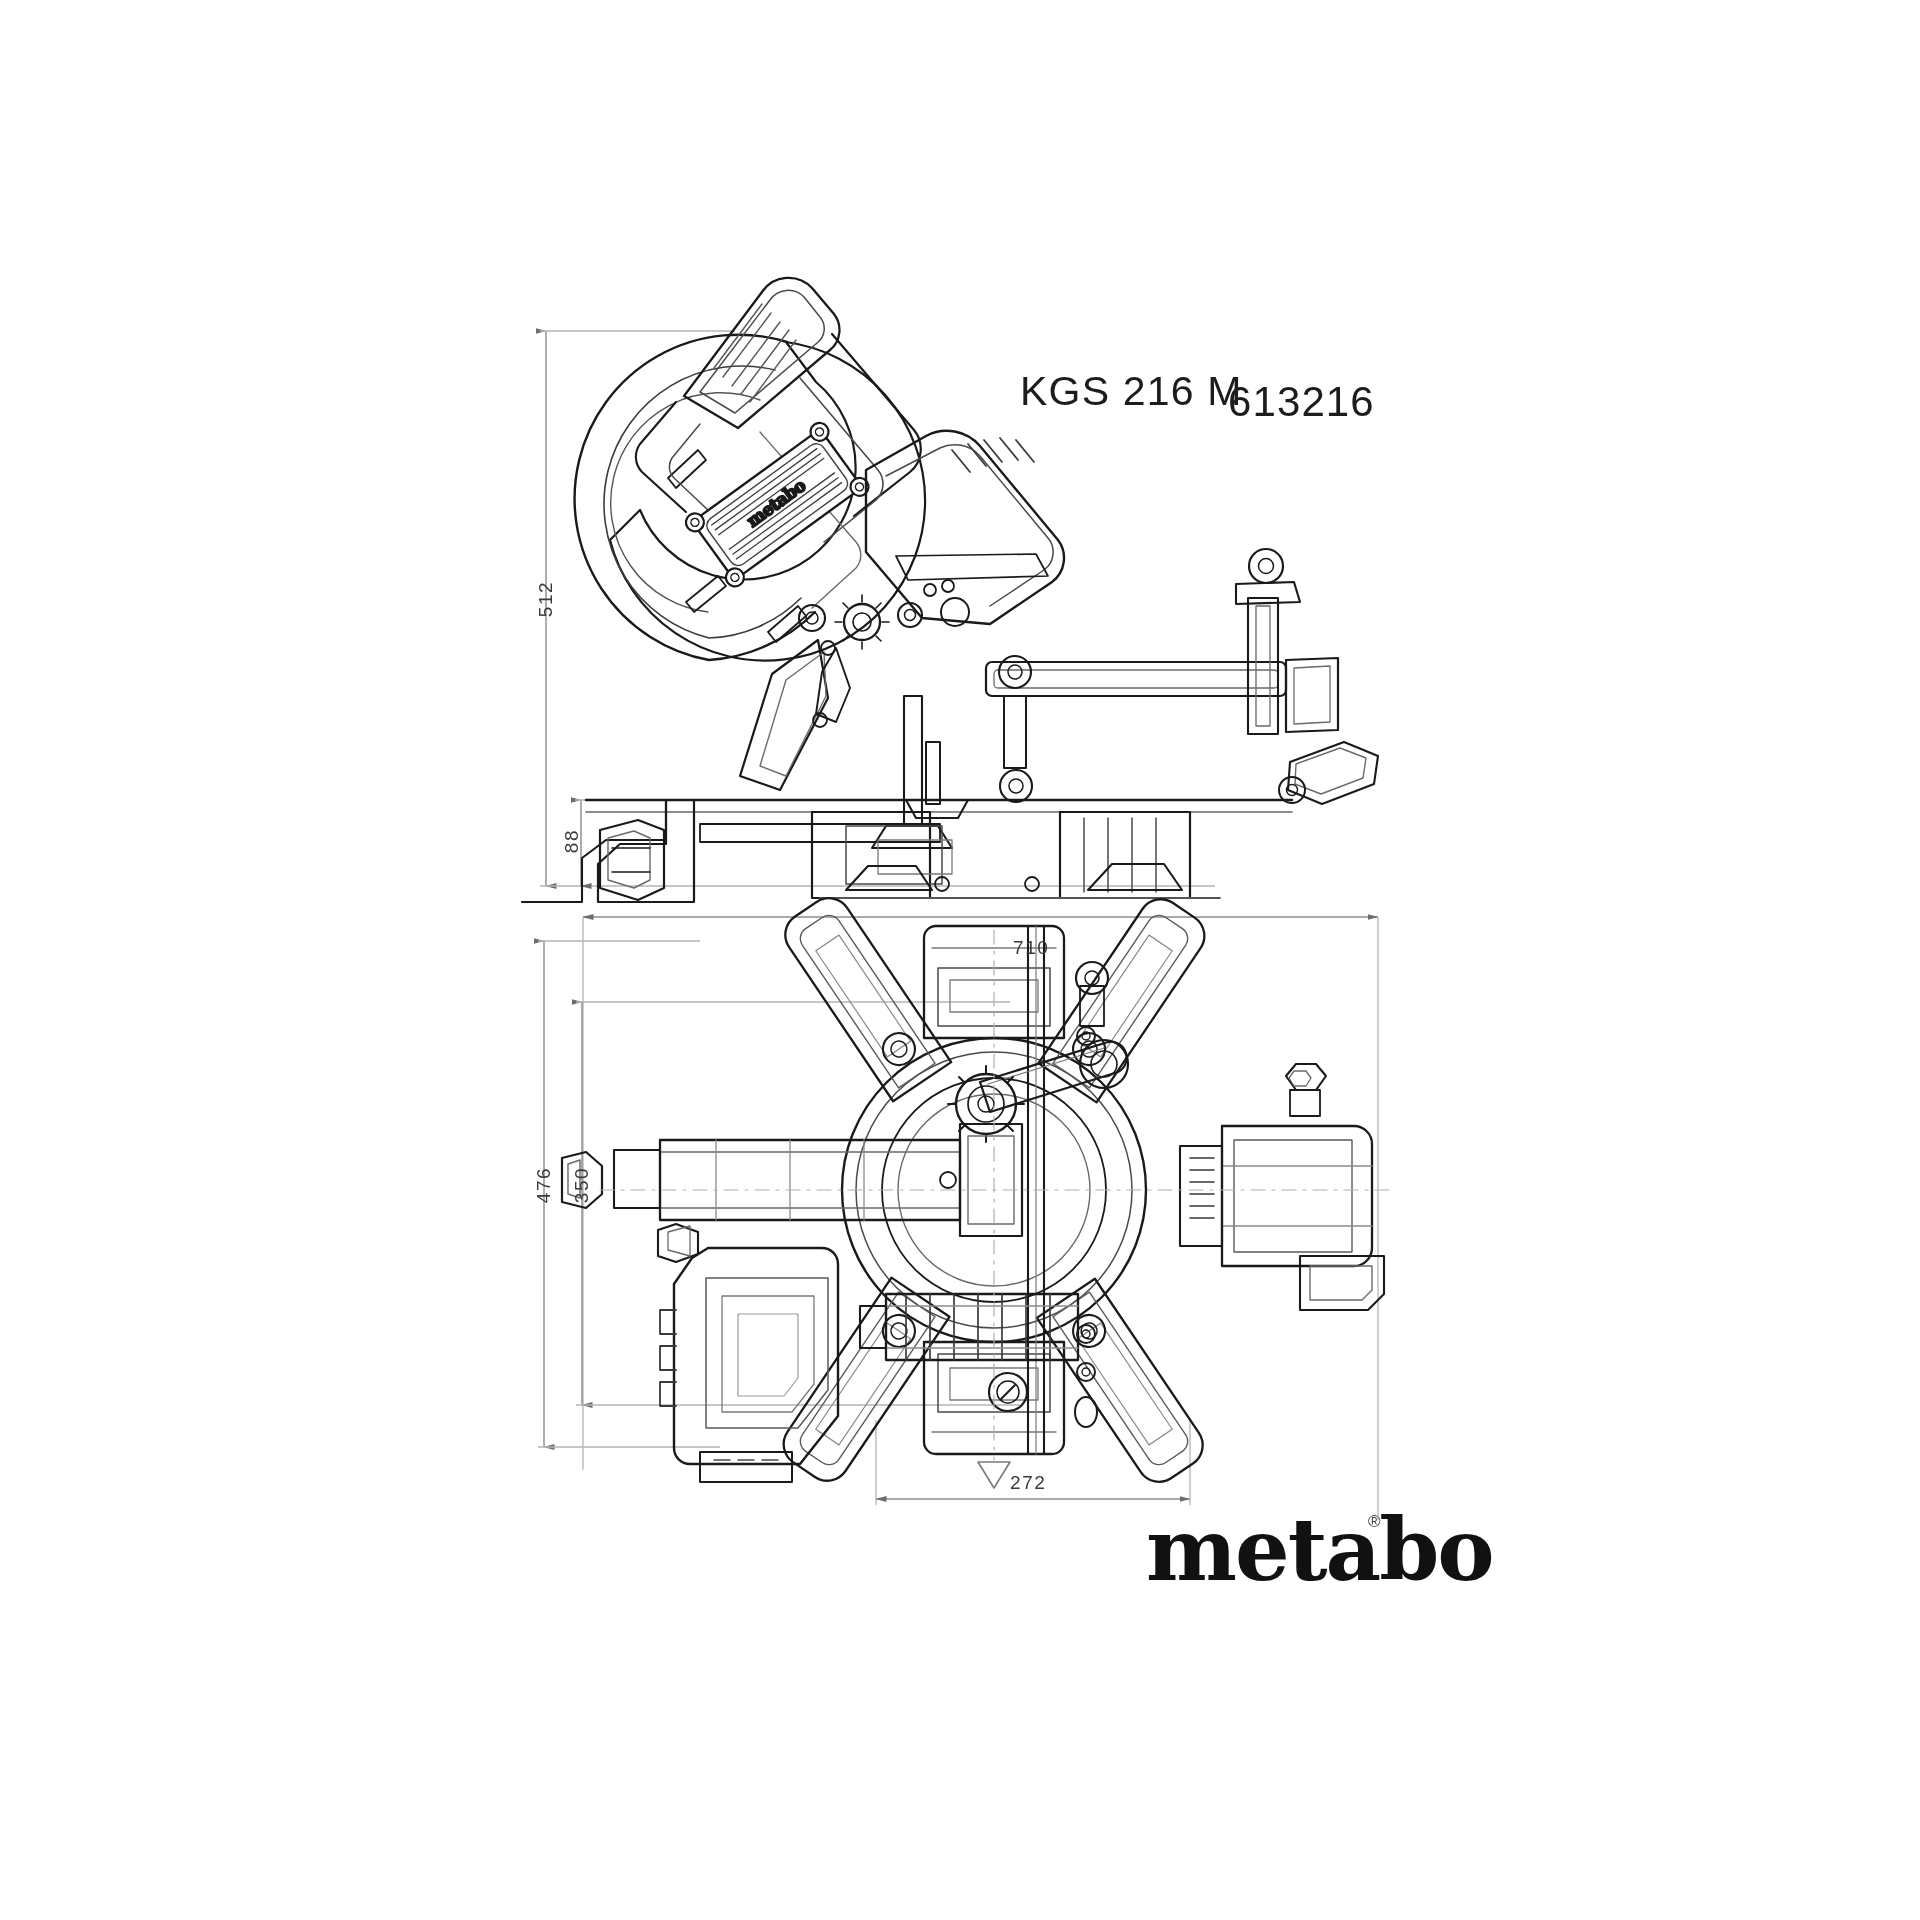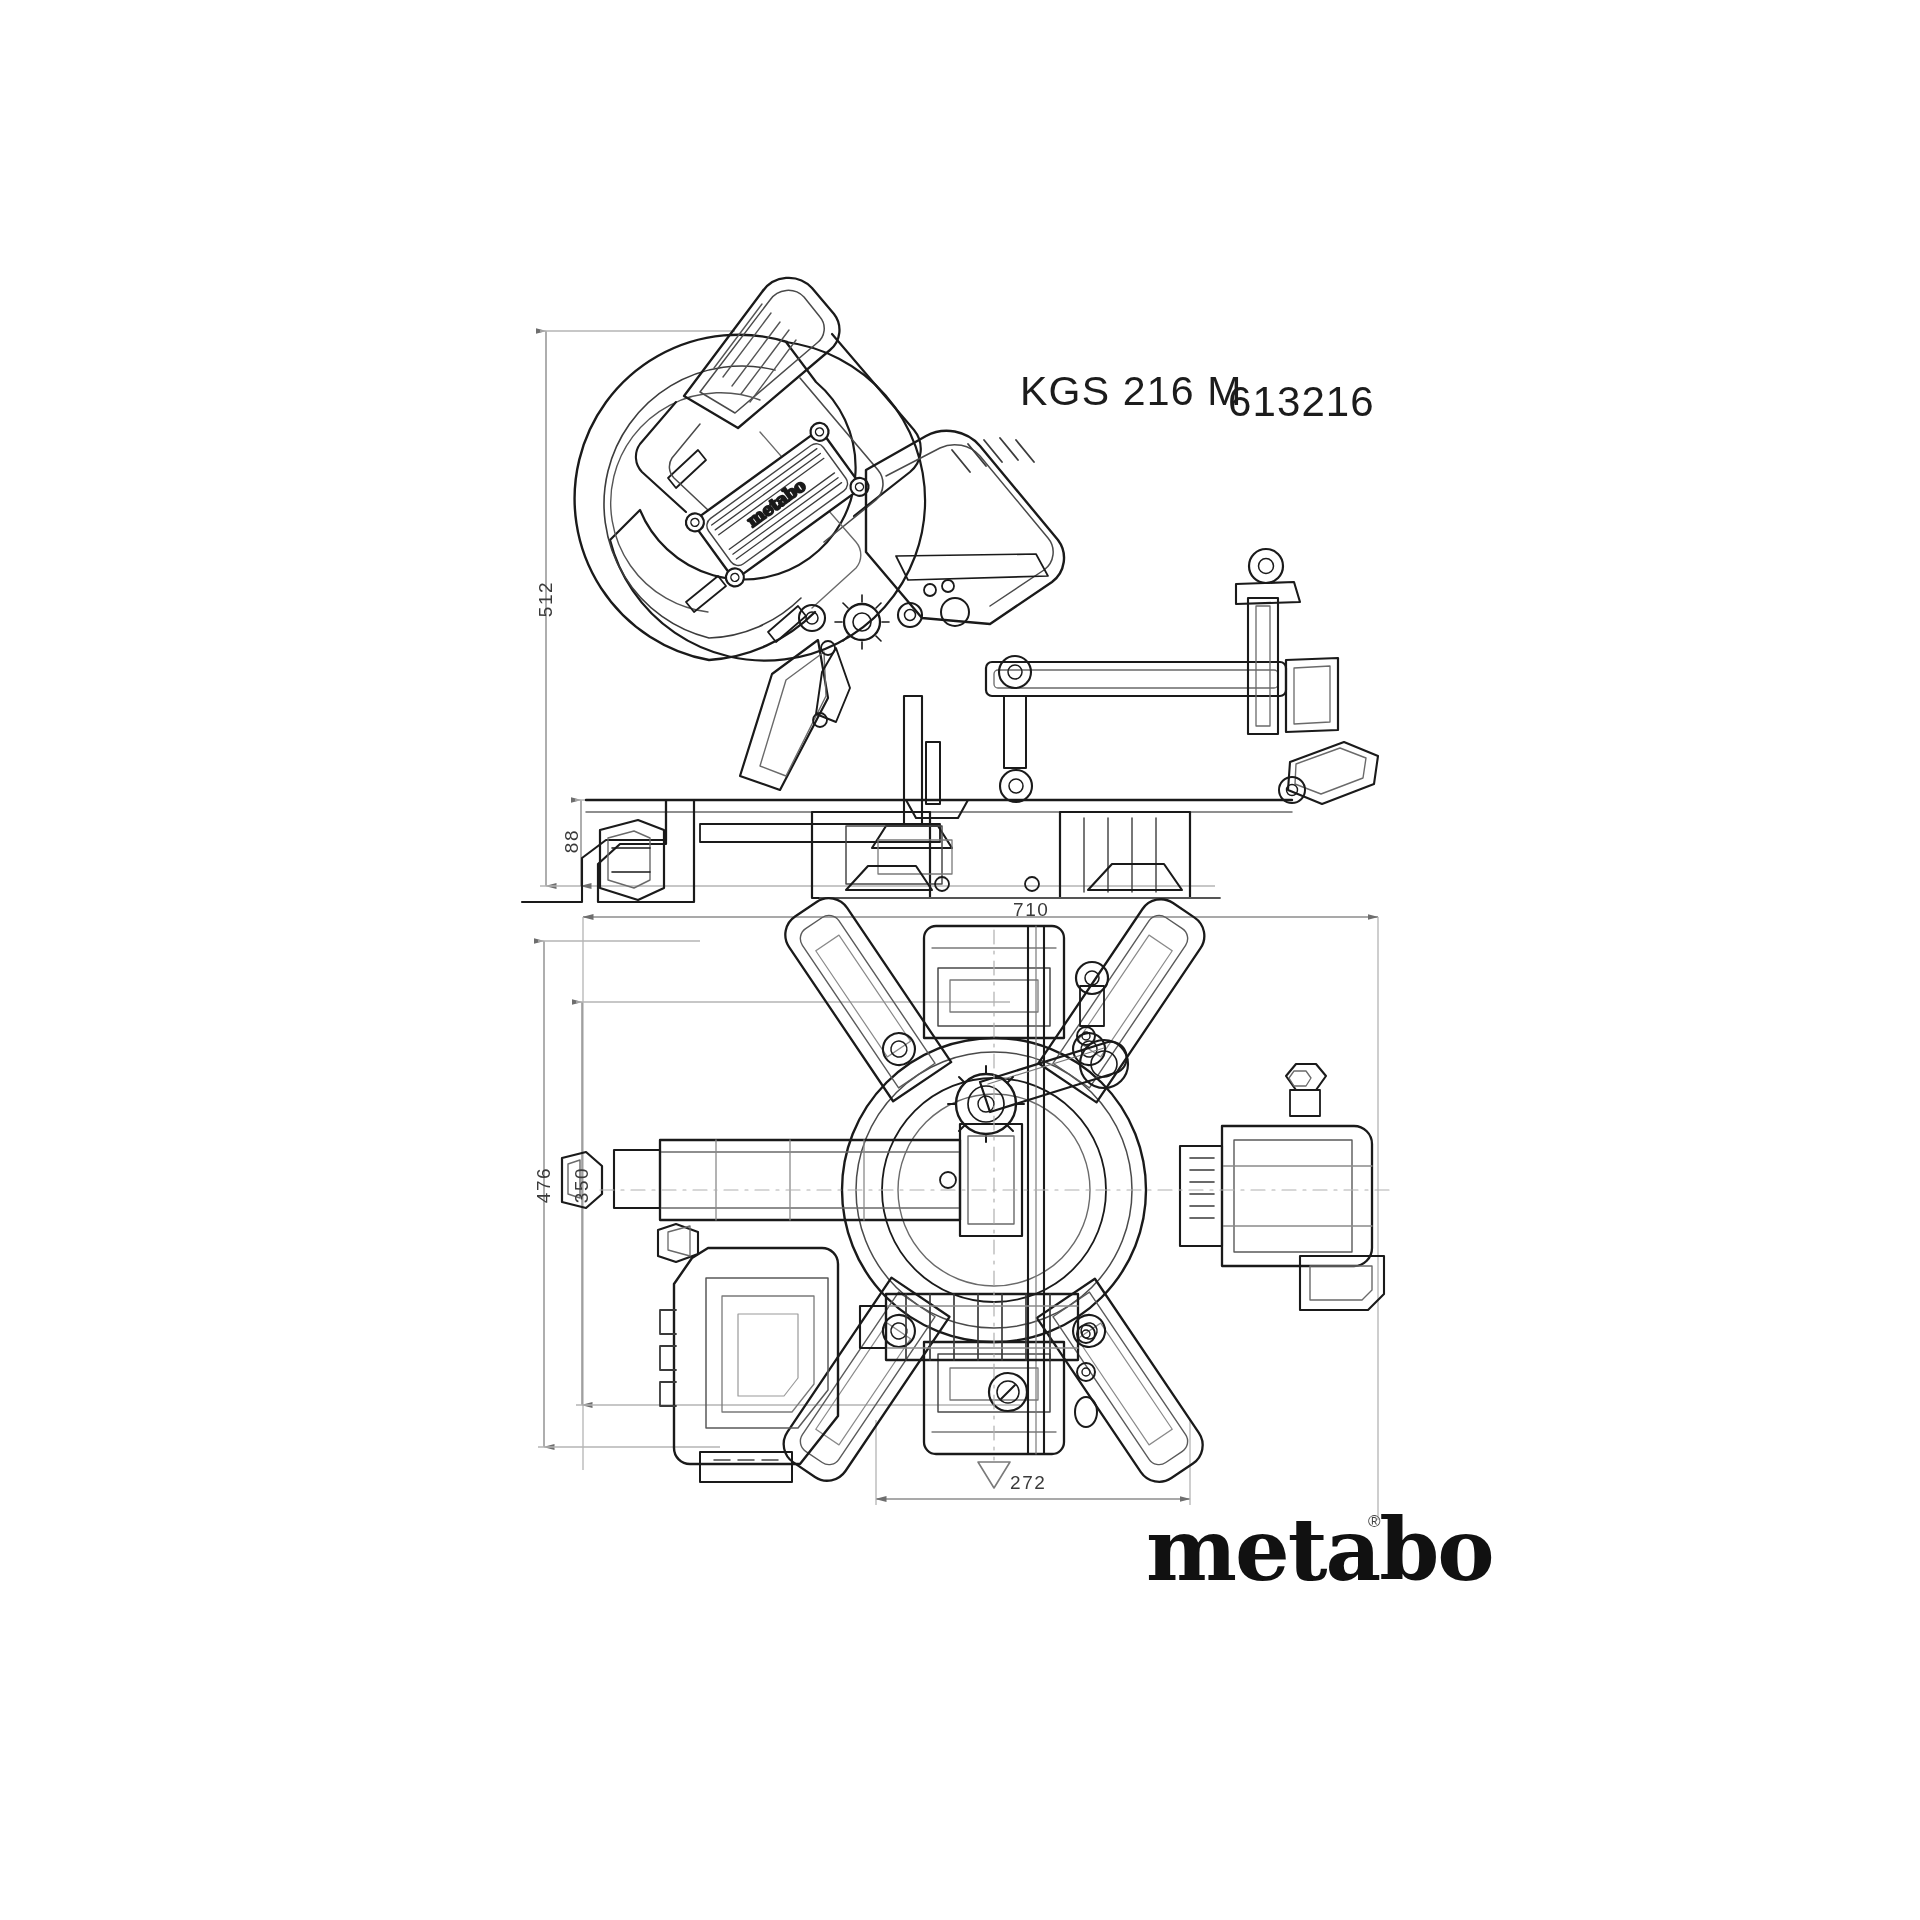--- a/index.html
+++ b/index.html
@@ -461,21 +461,21 @@
   </svg>
 
   <div class="txt-title" style="left:1020px; top:368px;">KGS 216 M</div>
 
   <div class="txt-article" style="left:1228px; top:378px;">613216</div>
 
   <div class="dim-label vert" style="left:519px; top:588px; width:54px; text-align:center;">512</div>
 
   <div class="dim-label vert" style="left:552px; top:830px; width:40px; text-align:center;">88</div>
 
-  <div class="dim-label" style="left:1013px; top:899px;">710</div>
+  <div class="dim-label" style="left:1013px; top:937px;">710</div>
 
   <div class="dim-label vert" style="left:517px; top:1174px; width:54px; text-align:center;">476</div>
 
   <div class="dim-label vert" style="left:555px; top:1174px; width:54px; text-align:center;">350</div>
 
   <div class="dim-label" style="left:1010px; top:1472px;">272</div>
 
   <div class="brand" style="left:1146px; top:1507px;">metabo</div>
 
   <div class="brand-reg" style="left:1368px; top:1512px;">®</div>

